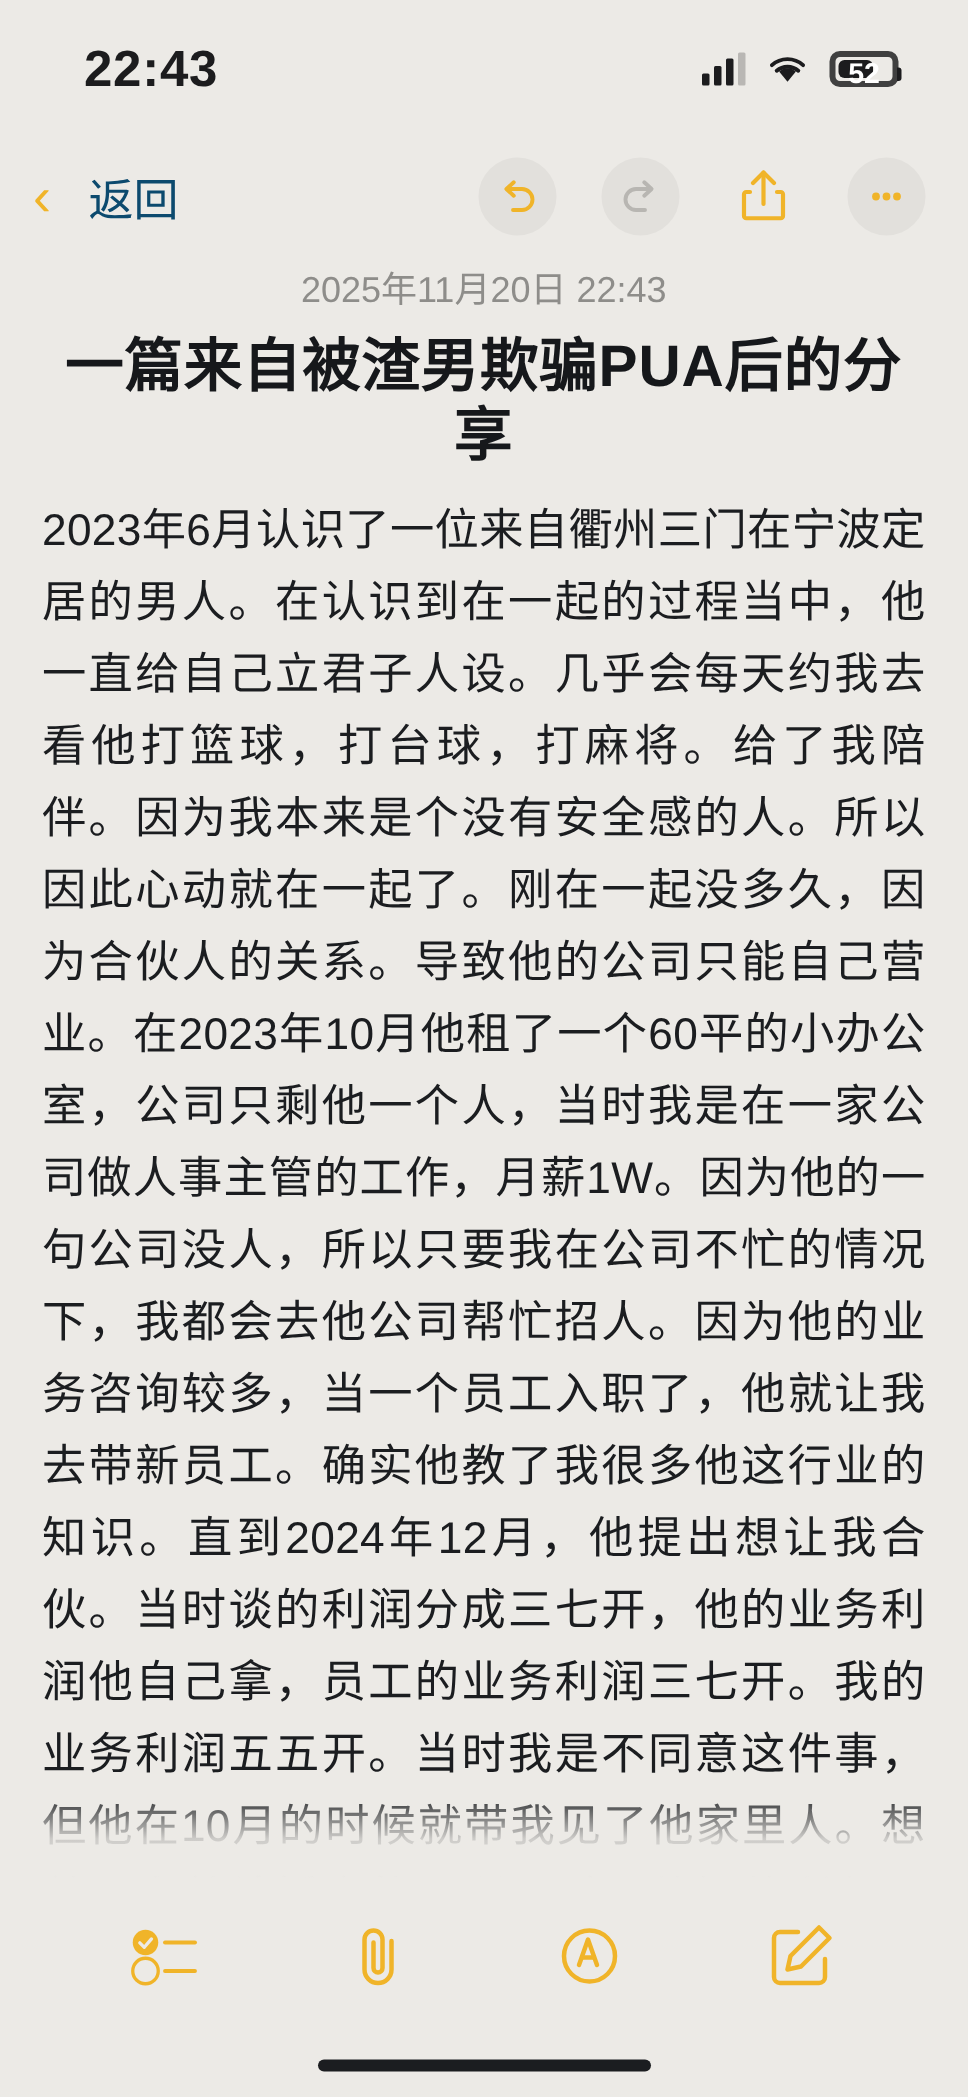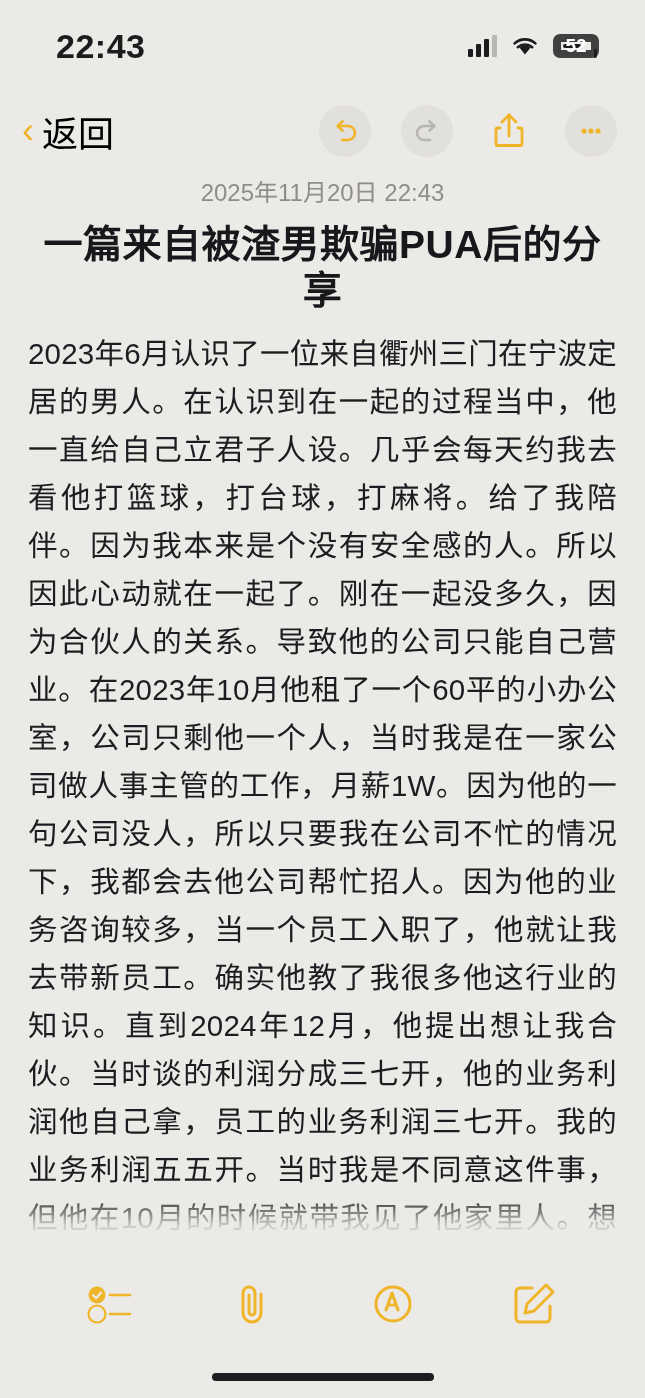--- a/index.html
+++ b/index.html
@@ -55,25 +55,24 @@
   .signal i:nth-child(2) { height: 13px; }
   .signal i:nth-child(3) { height: 18px; }
   .signal i:nth-child(4) { height: 22px; background: #b9b7b4; }
 
   .wifi { width: 28px; height: 22px; position: relative; }
   .wifi svg { display: block; }
 
   .battery {
     width: 46px;
     height: 24px;
-    border: 8px solid #404040;
+    border: 4px solid #404040;
     border-radius: 7px;
     position: relative;
     display: flex;
-    align-items: center;
     padding: 2px;
   }
   .battery::after {
     content: "";
     position: absolute;
     right: -6px;
     top: 7px;
     width: 3px;
     height: 9px;
     background: #1c1c1e;
@@ -110,22 +109,23 @@
     color: #f0b429;
     cursor: pointer;
   }
   .back-chevron {
     font-size: 36px;
     line-height: 36px;
     font-weight: 300;
     color: #f0b429;
   }
   .back-label {
-    font-size: 36px;
-    color: #000000;
+    font-size: 30px;
+    color: #0c4a6e;
+    margin-left: 17px;
   }
   .nav-spacer { flex: 1 1 auto; }
   .nav-actions {
     display: flex;
     align-items: center;
     gap: 30px;
   }
   .circle-btn {
     width: 52px;
     height: 52px;

